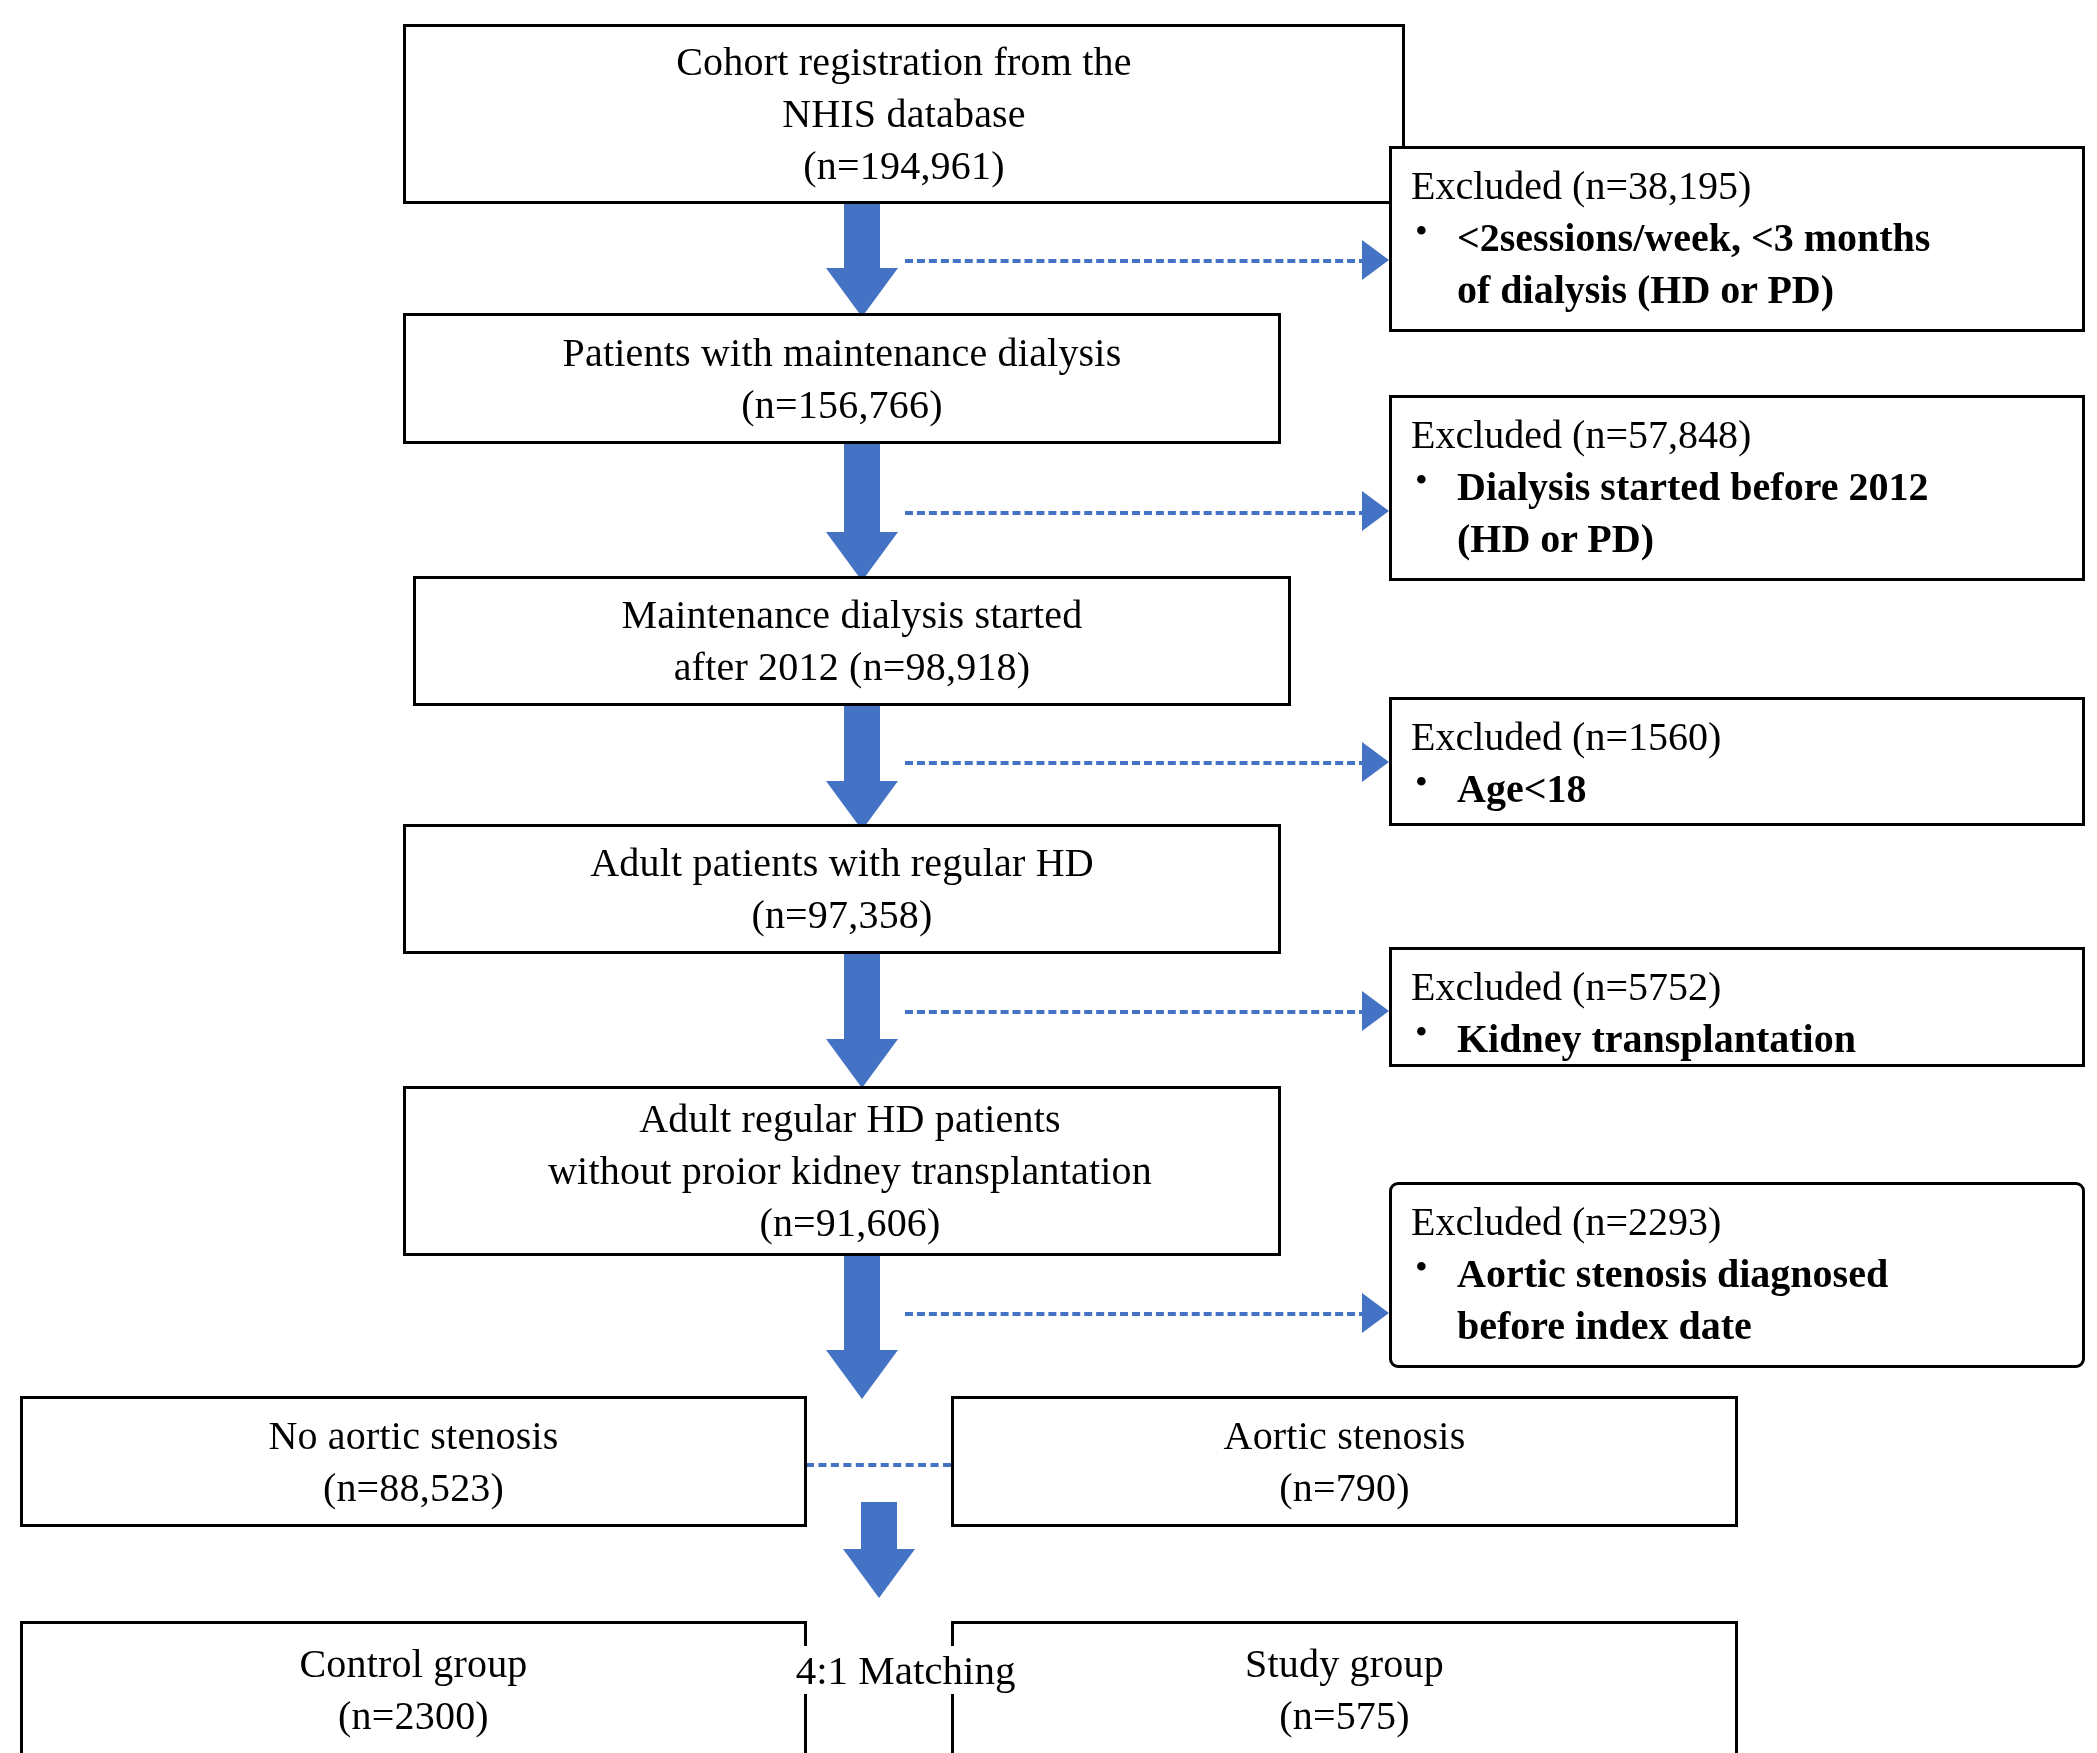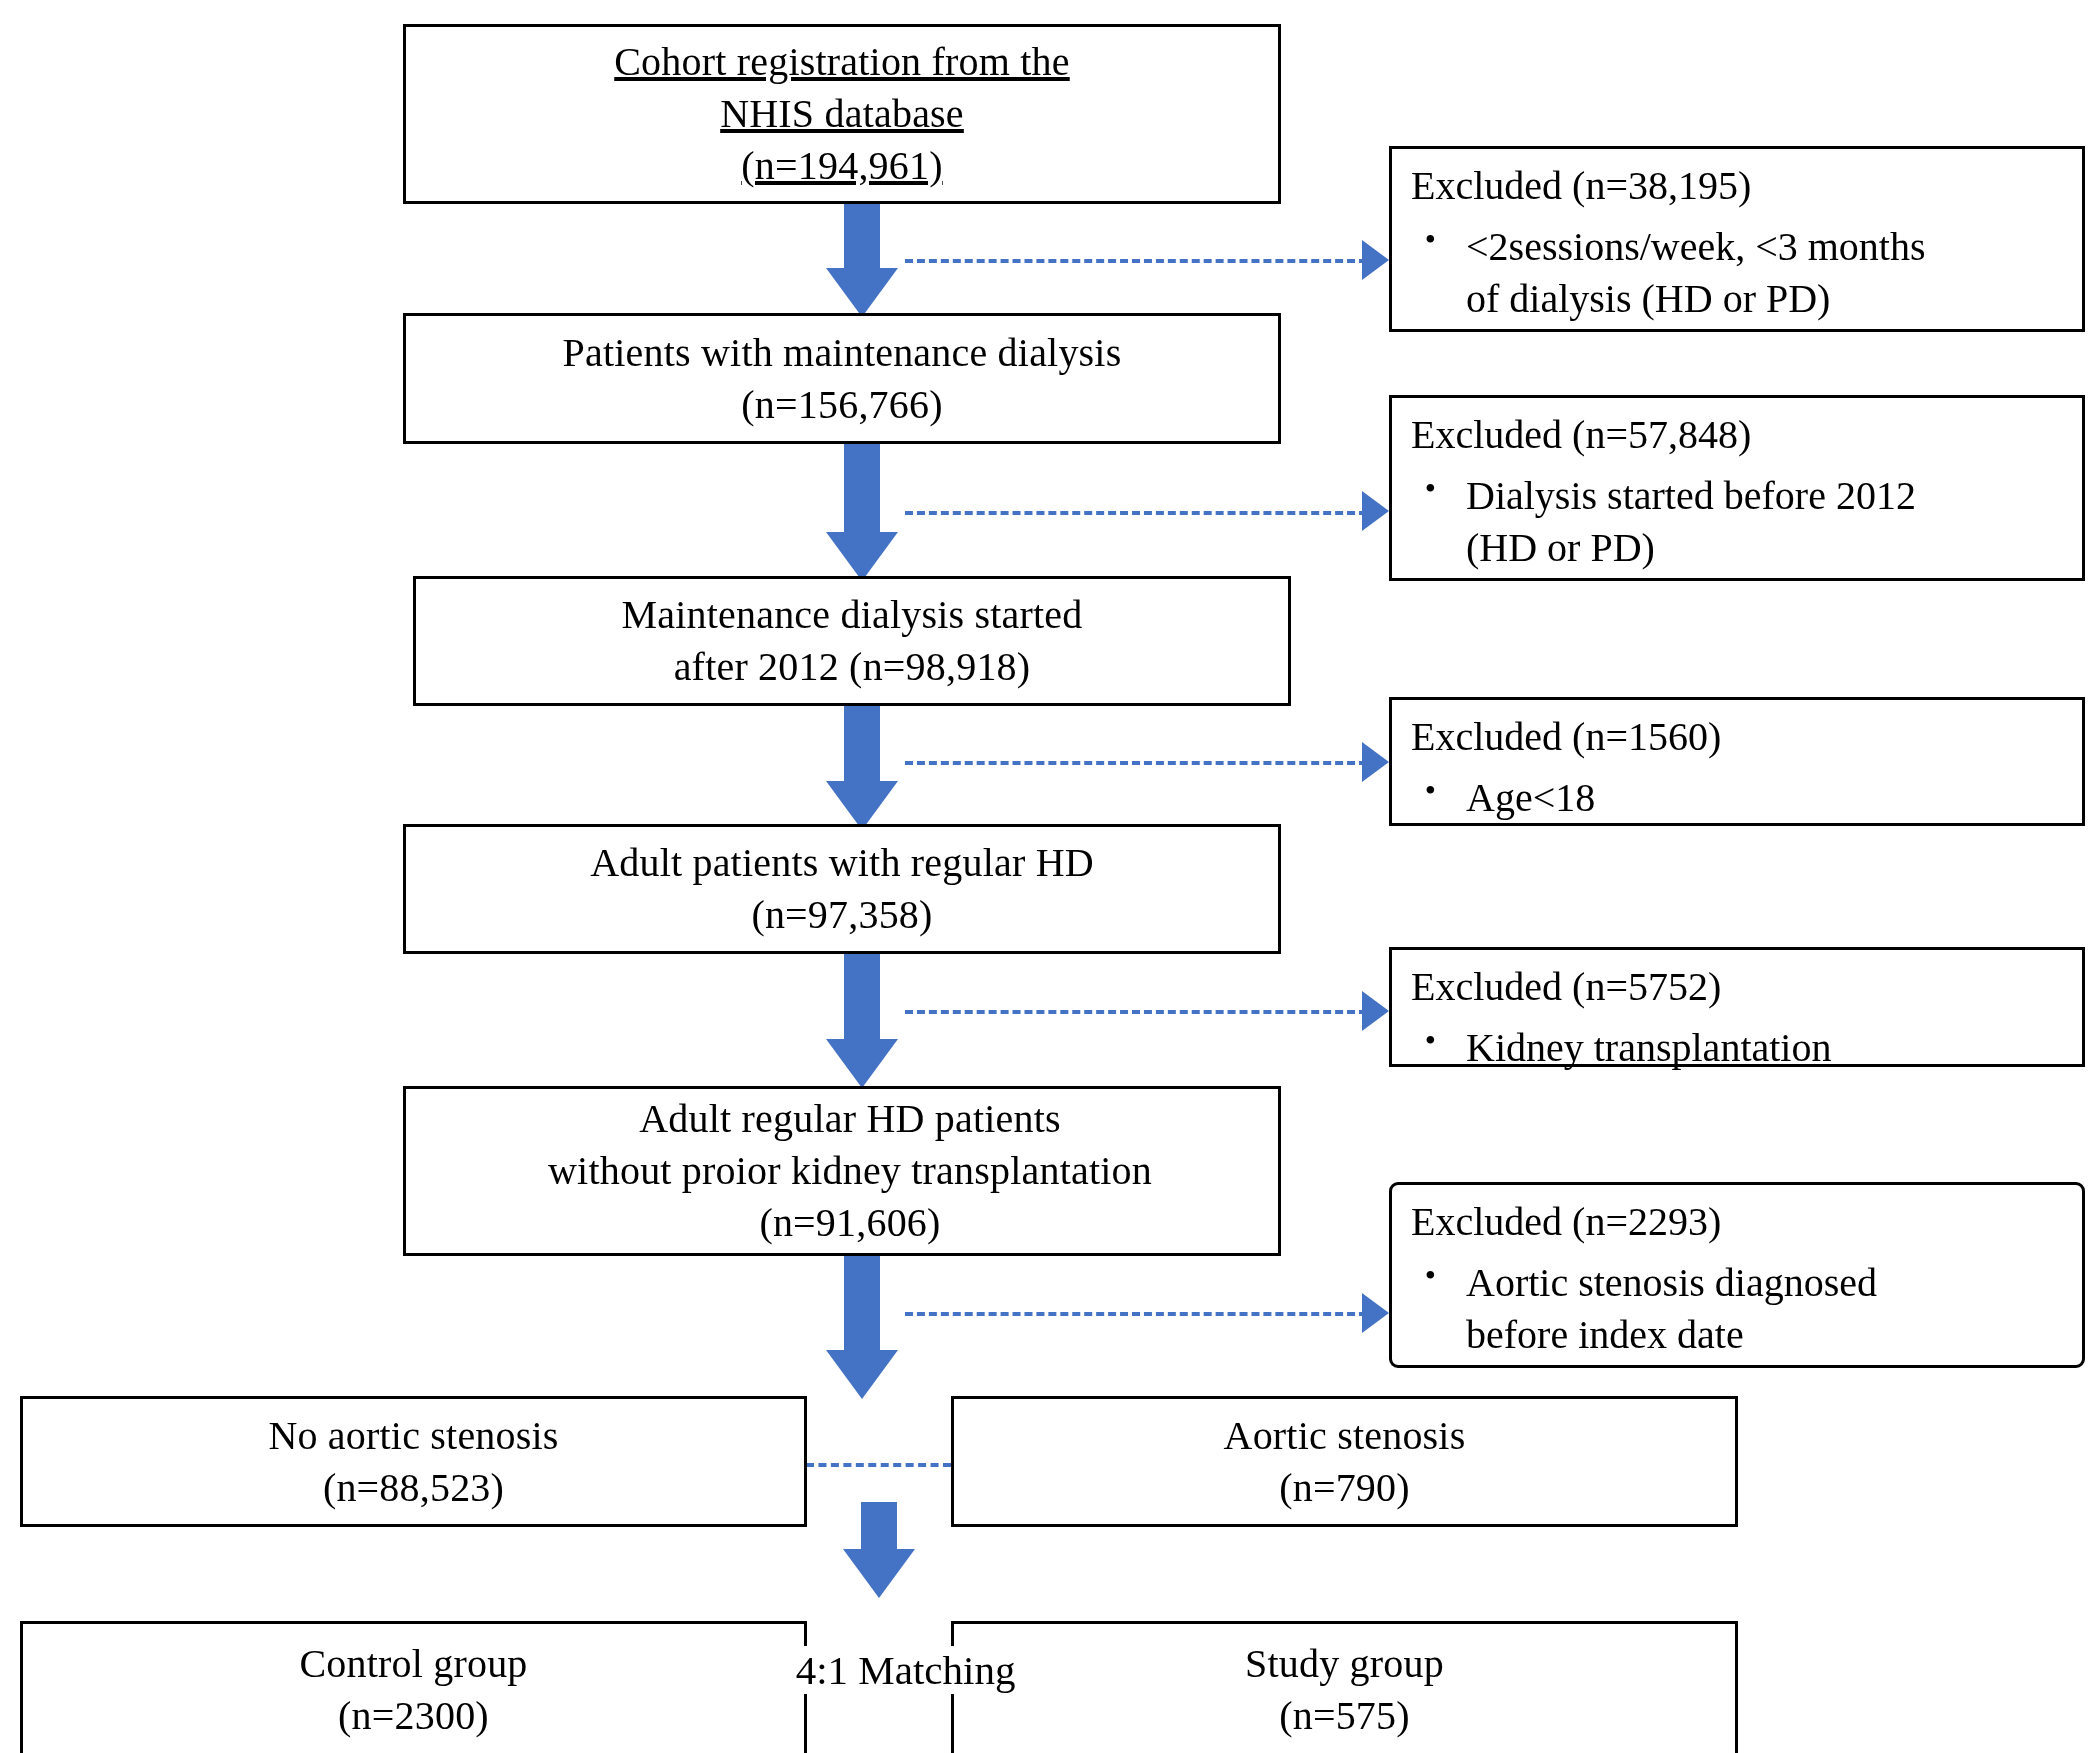--- a/index.html
+++ b/index.html
@@ -43,21 +43,21 @@
     box-sizing: border-box;
     border: 3.2px solid #000000;
     background: #ffffff;
     text-align: left;
     font-size: 40px;
     line-height: 1.30;
     padding: 11px 8px 11px 19px;
     z-index: 3;
   }
   .exbox .ex-title { display: block; white-space: nowrap; }
-  .exbox .ex-bullets { margin: 9px; padding: 0; list-style: none; }
+  .exbox .ex-bullets { margin: 0; padding: 0; list-style: none; font-weight: bold; }
   .exbox .ex-bullets li {
     position: relative;
     padding-left: 46px;
   }
   .exbox .ex-bullets li::before {
     content: "\2022";
     position: absolute;
     left: 4.7px;
     top: -1.6px;
     font-size: 32px;
@@ -113,21 +113,21 @@
     z-index: 4;
     background: #ffffff;
     padding: 0 4.7px;
   }
 </style>
 </head>
 <body>
 
 <div id="canvas">
 
-  <div class="box" style="left:403px; top:24px; width:878px; height:180px;text-decoration:underline;">
+  <div class="box" style="left:403px; top:24px; width:1002px; height:180px;">
     <span class="line">Cohort registration from the</span>
     <span class="line">NHIS database</span>
     <span class="line">(n=194,961)</span>
   </div>
 
   <div class="varrow" style="left:813px; top:202px; width:98px; height:115px;">
     <div class="shaft" style="width:36px; height:70px;"></div>
     <div class="head"></div>
   </div>
 

